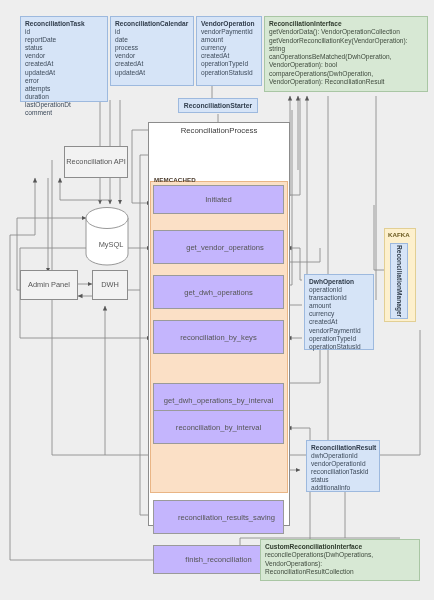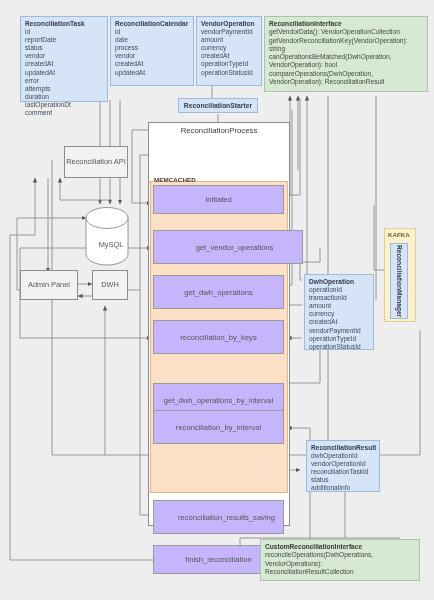--- a/index.html
+++ b/index.html
@@ -301,21 +301,21 @@
 
   <div class="node process-box" style="left:148px;top:122px;width:142px;height:404px;"></div>
   <div class="process-title" style="left:148px;top:126px;width:142px;">ReconciliationProcess</div>
 
   <div class="node memcached" style="left:150px;top:181px;width:138px;height:312px;"></div>
   <div class="memcached-label" style="left:154px;top:176px;">MEMCACHED</div>
 
   <div class="node step" style="left:153px;top:141px;width:131px;height:29px;">
     <span>Initiated</span>
   </div>
-  <div class="node step" style="left:153px;top:186px;width:150px;height:34px;padding-left:13px;">
+  <div class="node step" style="left:153px;top:186px;width:131px;height:34px;padding-left:13px;">
     <span>get_vendor_operations</span>
   </div>
   <div class="node step" style="left:153px;top:231px;width:131px;height:34px;">
     <span>get_dwh_operations</span>
   </div>
   <div class="node step" style="left:153px;top:276px;width:131px;height:34px;">
     <span>reconciliation_by_keys</span>
   </div>
   <div class="node step" style="left:153px;top:339px;width:131px;height:34px;">
     <span>get_dwh_operations_by_interval</span>

